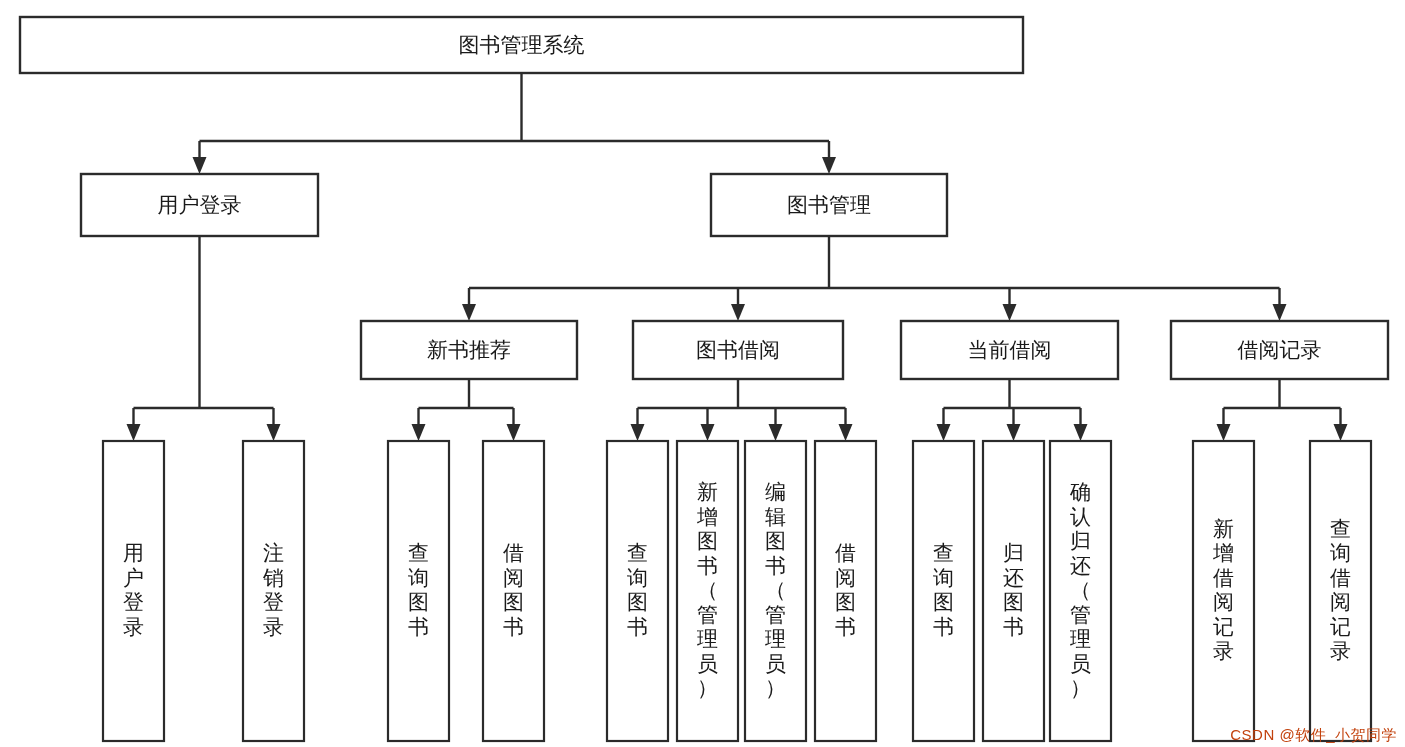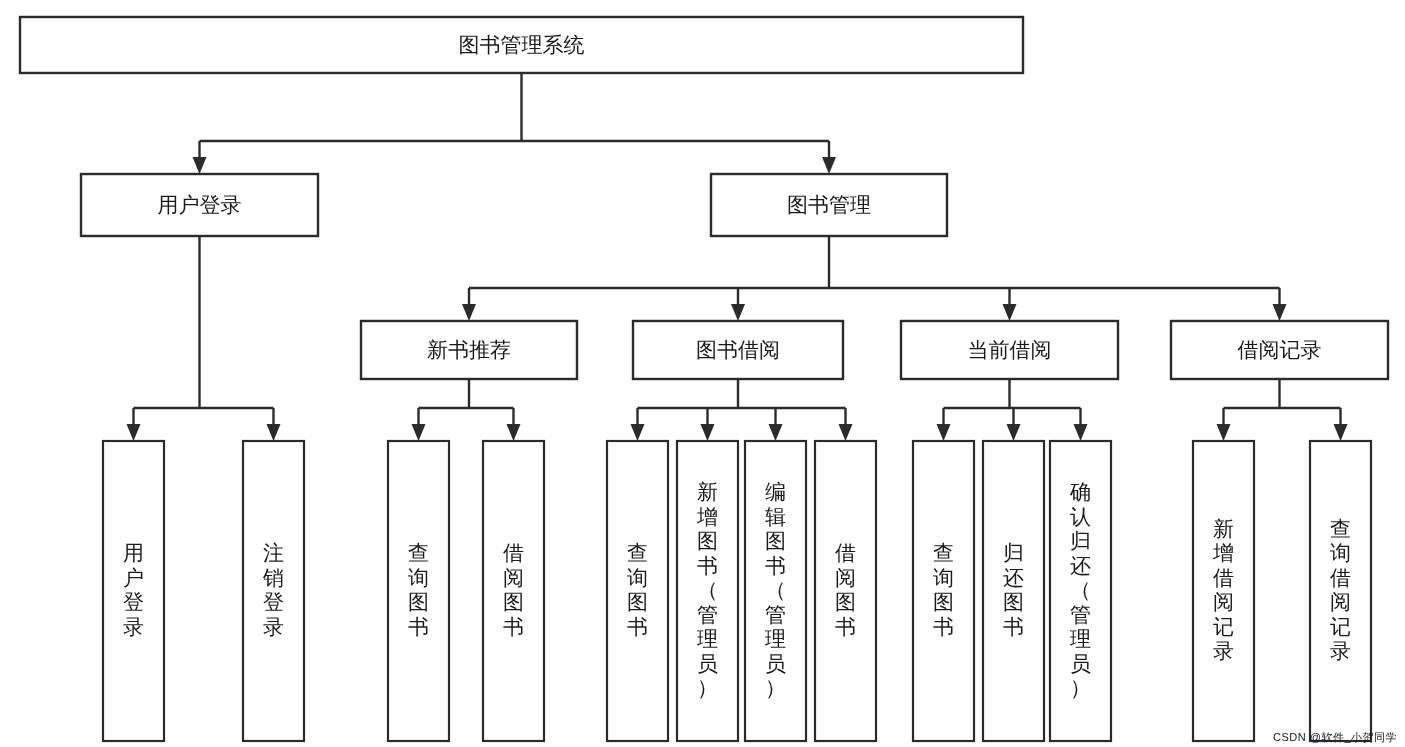--- a/index.html
+++ b/index.html
@@ -49,22 +49,22 @@
     fill: #1a1a1a;
     font-size: 21px;
     text-anchor: middle;
     dominant-baseline: middle;
   }
   .watermark {
     position: absolute;
     right: 8px;
     bottom: 6px;
     font-family: "Liberation Sans", "DejaVu Sans", sans-serif;
-    font-size: 11px;
-    color: #0f172a;
+    font-size: 15px;
+    color: #c2410c;
     letter-spacing: 0.5px;
     white-space: nowrap;
     user-select: none;
   }
 </style>
 </head>
 <body>
 
 <div id="diagram-root">
   <svg class="flow" viewBox="0 0 1405 747" xmlns="http://www.w3.org/2000/svg">

